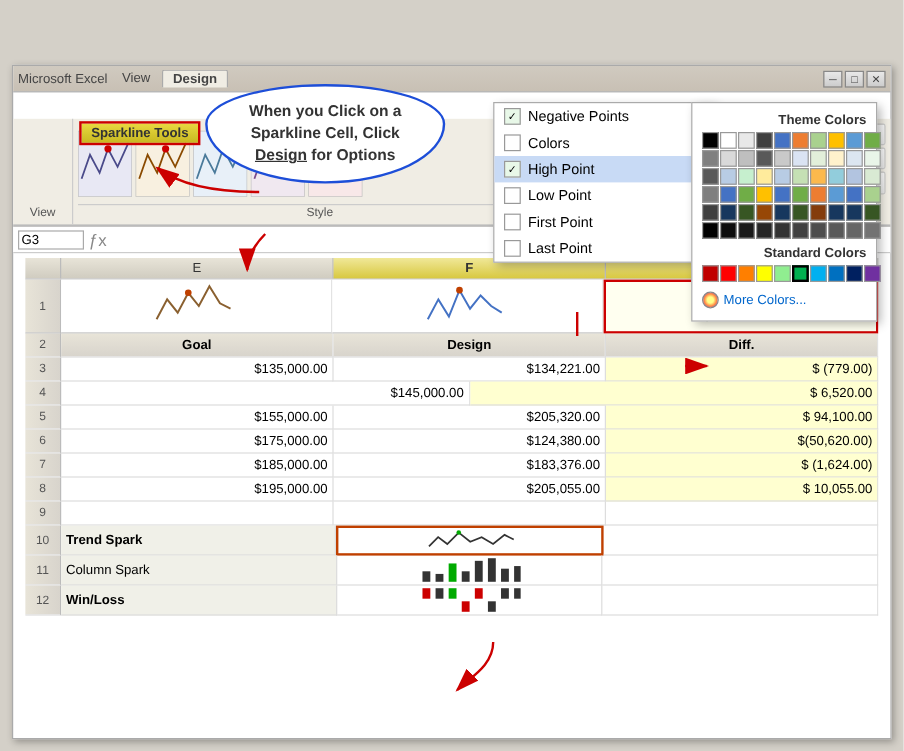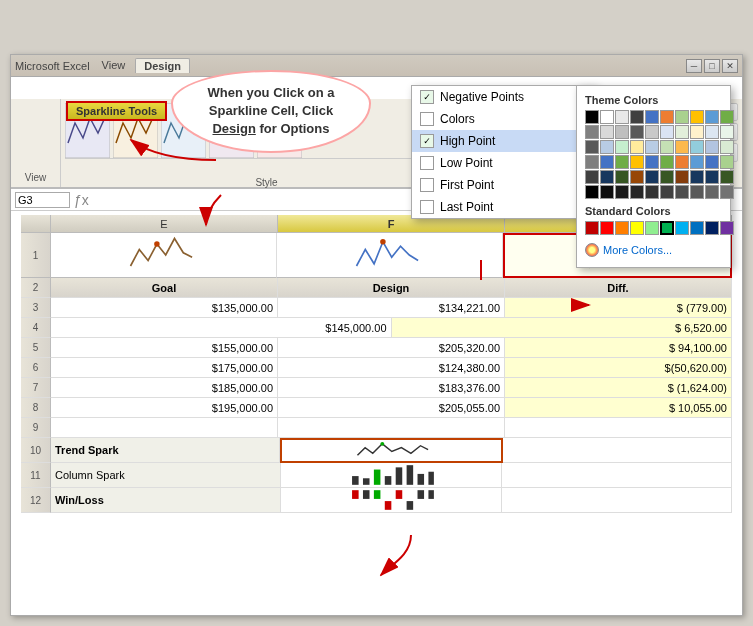--- a/index.html
+++ b/index.html
@@ -94,21 +94,21 @@
       display: flex;
       gap: 3px;
       flex: 1;
       align-items: center;
     }
     .style-section-label {
       text-align: center;
       font-size: 10px;
       color: #555;
       border-top: 1px solid #ccc;
-      padding-top: 18px;
+      padding-top: 1px;
     }
 
     
     .dropdown-menu {
       position: absolute;
       top: 30px;
       left: 400px;
       background: #fff;
       border: 1px solid #aaa;
       box-shadow: 3px 3px 8px rgba(0,0,0,0.3);
@@ -163,20 +163,21 @@
     .color-palette {
       position: absolute;
       top: 30px;
       left: 565px;
       background: #fff;
       border: 1px solid #aaa;
       box-shadow: 3px 3px 8px rgba(0,0,0,0.3);
       z-index: 200;
       padding: 8px;
       width: 155px;
+      text-align: right;
     }
     .palette-section-title {
       font-size: 11px;
       font-weight: bold;
       margin-bottom: 4px;
       color: #333;
     }
     .color-grid {
       display: grid;
       grid-template-columns: repeat(10, 14px);
@@ -353,21 +354,21 @@
       background: #ffffd0;
     }
 
     
     .callout {
       position: absolute;
       top: 15px;
       left: 160px;
       width: 200px;
       background: #fff;
-      border: 2px solid #fca5a5;
+      border: 2px solid #1d4ed8;
       border-radius: 50% 50% 50% 50% / 40% 40% 60% 60%;
       padding: 12px 16px;
       text-align: center;
       font-size: 13px;
       font-weight: bold;
       color: #333;
       z-index: 300;
       line-height: 1.4;
     }
 

